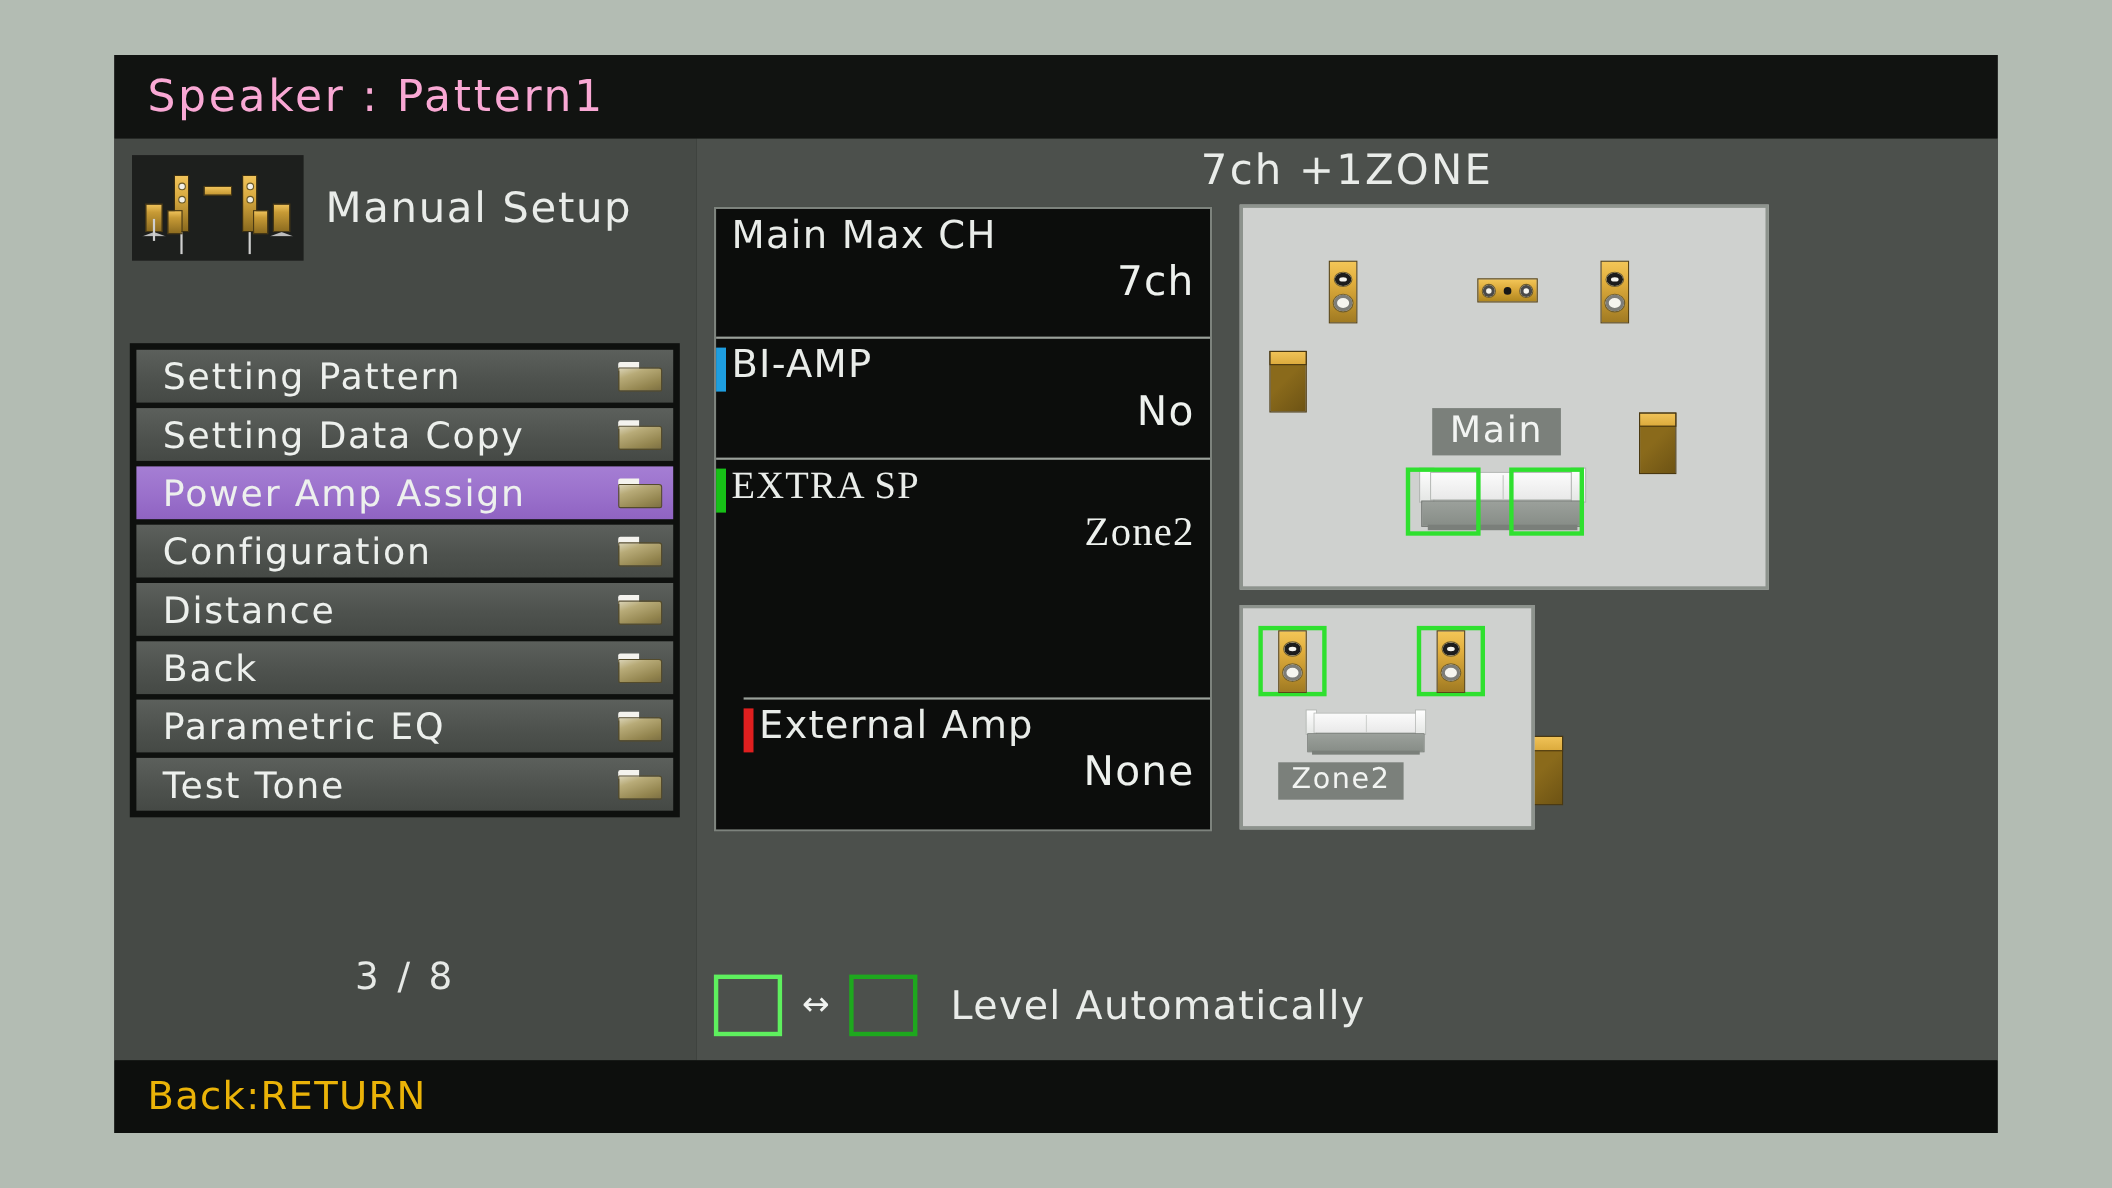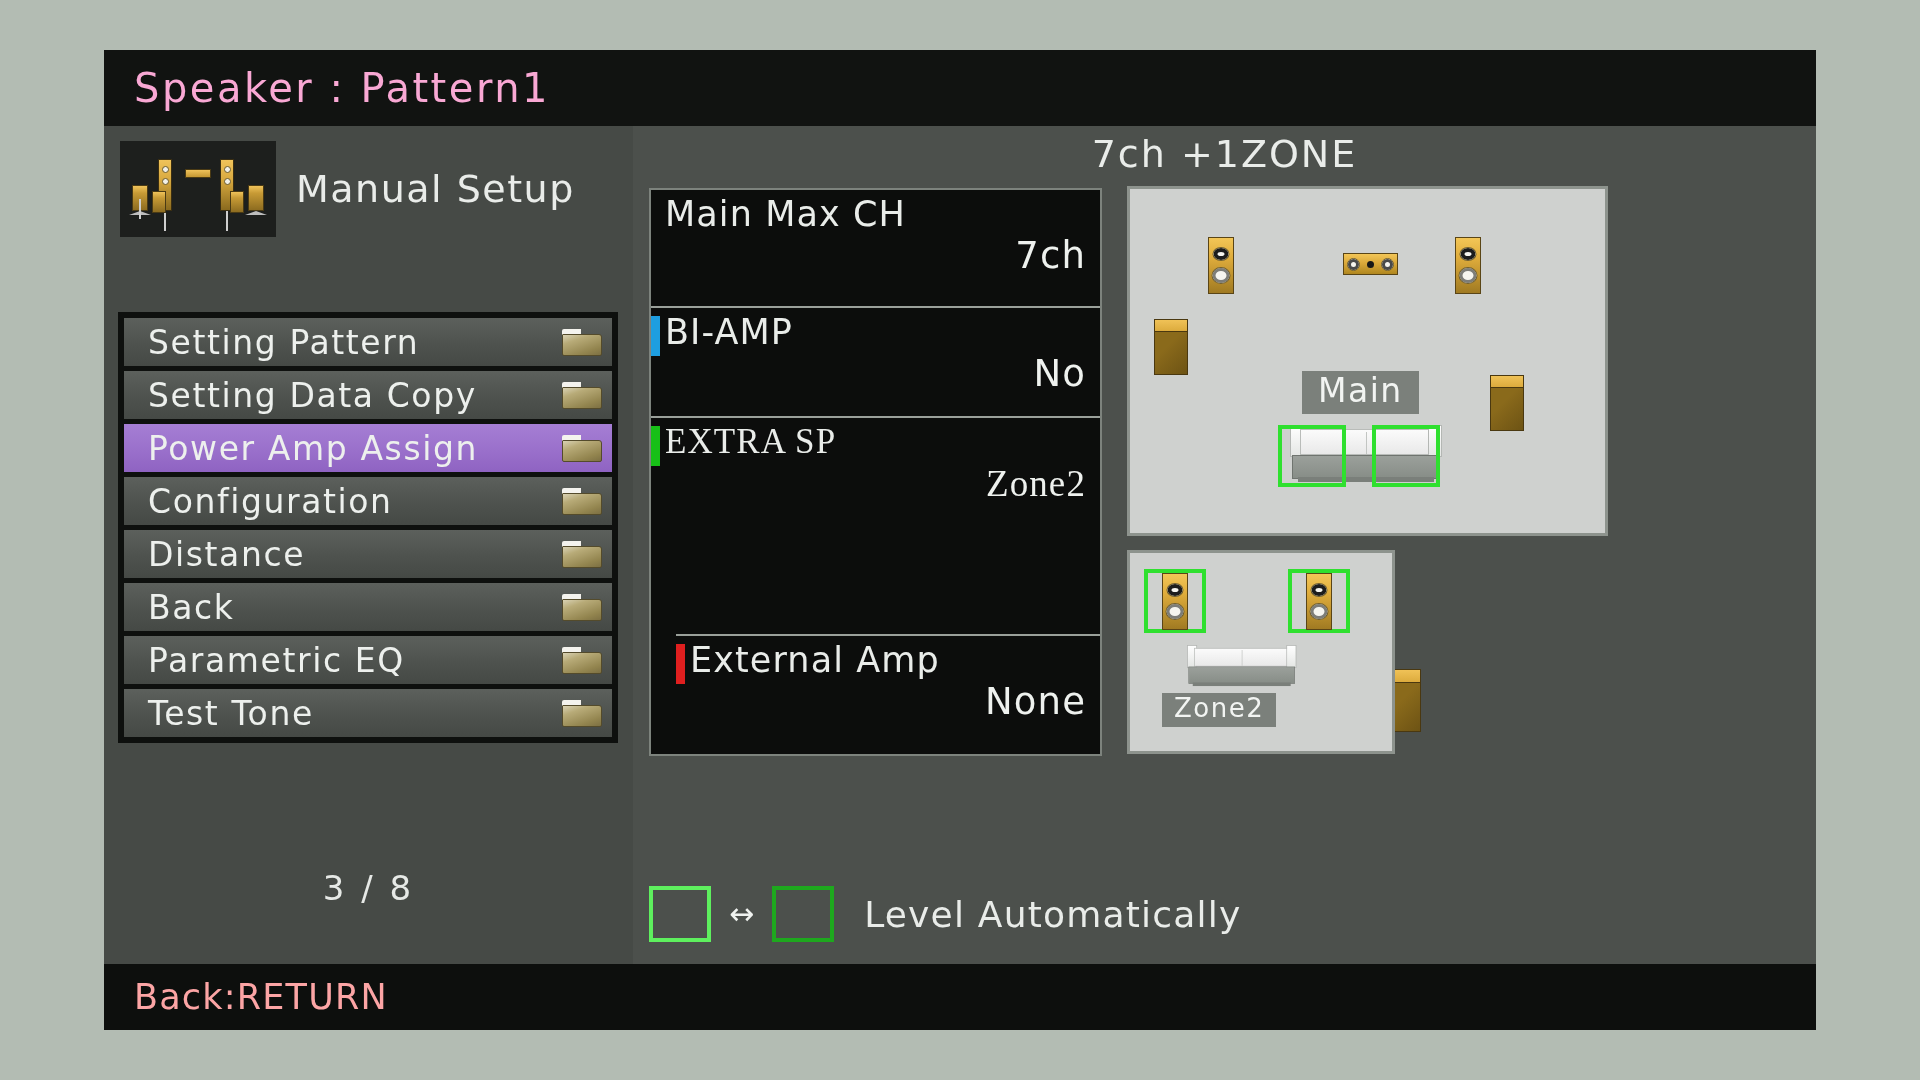--- a/index.html
+++ b/index.html
@@ -31,21 +31,21 @@
     white-space: pre;
   }
   
   .footerbar {
     position: absolute; left: 0; bottom: 0;
     width: 100%; height: 66px;
     background: #0d0f0d;
     display: flex; align-items: center;
   }
   .footerbar .hint {
-    color: #fca5a5;
+    color: #eab308;
     font-size: 35px;
     letter-spacing: 1.2px;
     padding-left: 30px;
     white-space: pre;
   }
   
   .body {
     position: absolute;
     left: 0; top: 76px;
     width: 100%; height: 838px;

